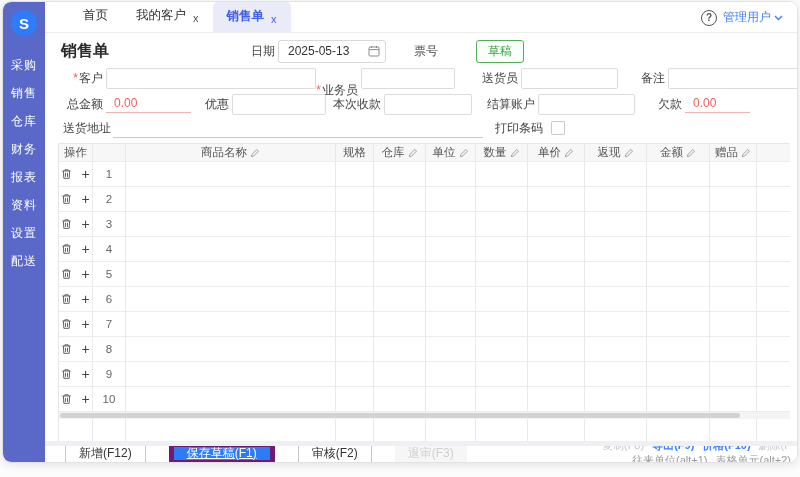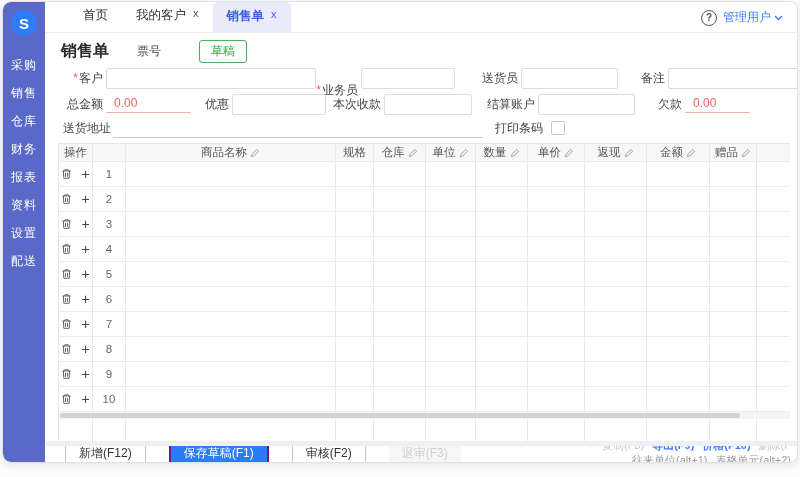--- a/index.html
+++ b/index.html
@@ -10,21 +10,21 @@
   .sidebar{position:absolute;left:0;top:0;bottom:0;width:42px;background:#5a69c8;
     border-radius:8px 0 0 8px;display:flex;flex-direction:column;align-items:center;}
   .logo{width:26px;height:26px;margin-top:8px;border-radius:50%;background:#2e7cf7;color:#fff;
     display:flex;align-items:center;justify-content:center;font-weight:bold;font-size:15px;}
   .side-menu{margin-top:22px;display:flex;flex-direction:column;gap:13px;}
   .side-item{color:#fff;font-size:12px;line-height:15px;cursor:pointer;letter-spacing:1px;}
   
   .main{position:absolute;left:42px;top:0;right:0;bottom:0;display:flex;flex-direction:column;background:#fff;}
   .tabbar{height:30px;flex:none;display:flex;align-items:flex-end;padding-left:24px;
     border-bottom:1px solid #ececec;background:#fff;position:relative;}
-  .tab{font-size:12.5px;color:#333;padding:6px 14px 8px 14px;display:flex;gap:7px;align-items:flex-start;cursor:pointer;}
+  .tab{font-size:12.5px;color:#333;padding:6px 14px 8px 14px;display:flex;gap:7px;align-items:flex-end;cursor:pointer;}
   .tab .close{font-size:11px;color:#555;}
   .tab.active{background:#e9ebf8;border-radius:5px 5px 0 0;color:#4460e2;font-weight:bold;padding-bottom:7px;}
   .tab.active .close{color:#4460e2;font-weight:normal;}
   .top-right{position:absolute;right:14px;top:7px;display:flex;align-items:center;gap:6px;}
   .help-icon{width:14px;height:14px;border:1.4px solid #555;border-radius:50%;color:#555;font-size:10px;
     display:flex;align-items:center;justify-content:center;font-weight:bold;cursor:pointer;}
   .user-menu{color:#3d7fff;font-size:12px;display:flex;align-items:center;gap:3px;cursor:pointer;}
   
   .doc-header{height:28px;flex:none;display:flex;align-items:center;padding:4px 10px 0 16px;}
   .doc-title{font-size:16px;font-weight:bold;color:#2b2b2b;}
@@ -59,21 +59,21 @@
   .icon-btn{display:flex;align-items:center;cursor:pointer;}
   .plus{font-size:14px;color:#444;line-height:10px;cursor:pointer;}
   .hscroll{width:100%;height:7px;background:#f4f4f4;position:relative;}
   .hthumb{position:absolute;left:1px;top:1px;height:5px;width:93%;background:#d2d2d2;border-radius:3px;cursor:pointer;}
   
   .divider{flex:none;height:5px;background:#eef0f3;}
   .footer{flex:1;display:flex;align-items:center;padding:0 6px 2px 20px;background:#fff;overflow:hidden;}
   .btn{height:23px;border-radius:3px;font-size:12px;display:flex;align-items:center;justify-content:center;
     cursor:pointer;flex:none;padding:0 13px;box-sizing:border-box;}
   .btn.default{border:1px solid #c9c9c9;background:#fff;color:#333;}
-  .btn.primary{border:2px solid #701a75;background:#2b7cf5;color:#fff;}
+  .btn.primary{border:5px solid #701a75;background:#2b7cf5;color:#fff;text-decoration:underline;}
   .btn.disabled{border:none;background:#f6f6f6;color:#cfcfcf;cursor:default;gap:5px;}
   .foot-links{margin-left:auto;text-align:right;font-size:11px;line-height:15px;white-space:nowrap;}
   .foot-links span{margin-left:8px;cursor:pointer;}
   .lk-muted{color:#c6c6c6;} .lk-blue{color:#3d7fff;font-weight:bold;} .lk-gray{color:#9a9a9a;}
 </style>
 </head>
 <body>
 
 <div class="window">
 
@@ -113,20 +113,32 @@
           <span>管理用户</span>
           <svg width="9" height="6" viewBox="0 0 9 6">
               <polyline points="1,1 4.5,4.5 8,1" fill="none" stroke="#3d7fff" stroke-width="1.4"></polyline>
             </svg>
         </div>
       </div>
     </div>
 
     <div class="doc-header">
       <div class="doc-title">销售单</div>
+      <div class="hfield" style="margin-left:142px;">
+        <span>日期</span>
+        <div class="date-box">
+          <span class="dval">2025-05-13</span>
+          <svg width="12" height="12" viewBox="0 0 12 12">
+              <rect x="1" y="2" width="10" height="9" rx="1.2" fill="none" stroke="#888" stroke-width="1"></rect>
+              <line x1="1" y1="4.6" x2="11" y2="4.6" stroke="#888" stroke-width="1"></line>
+              <line x1="3.5" y1="1" x2="3.5" y2="3" stroke="#888" stroke-width="1"></line>
+              <line x1="8.5" y1="1" x2="8.5" y2="3" stroke="#888" stroke-width="1"></line>
+            </svg>
+        </div>
+      </div>
       <div class="hfield" style="margin-left:28px;">
         <span>票号</span>
       </div>
       <div class="badge-draft" style="margin-left:38px;">草稿</div>
     </div>
 
     <div class="frow r1">
       <span class="flabel req" style="width:42px;">客户</span>
       <input class="finput" style="margin-left: 3px; width: 198px;">
       <span class="flabel req" style="width:42px;margin-top:24px;">业务员</span>

